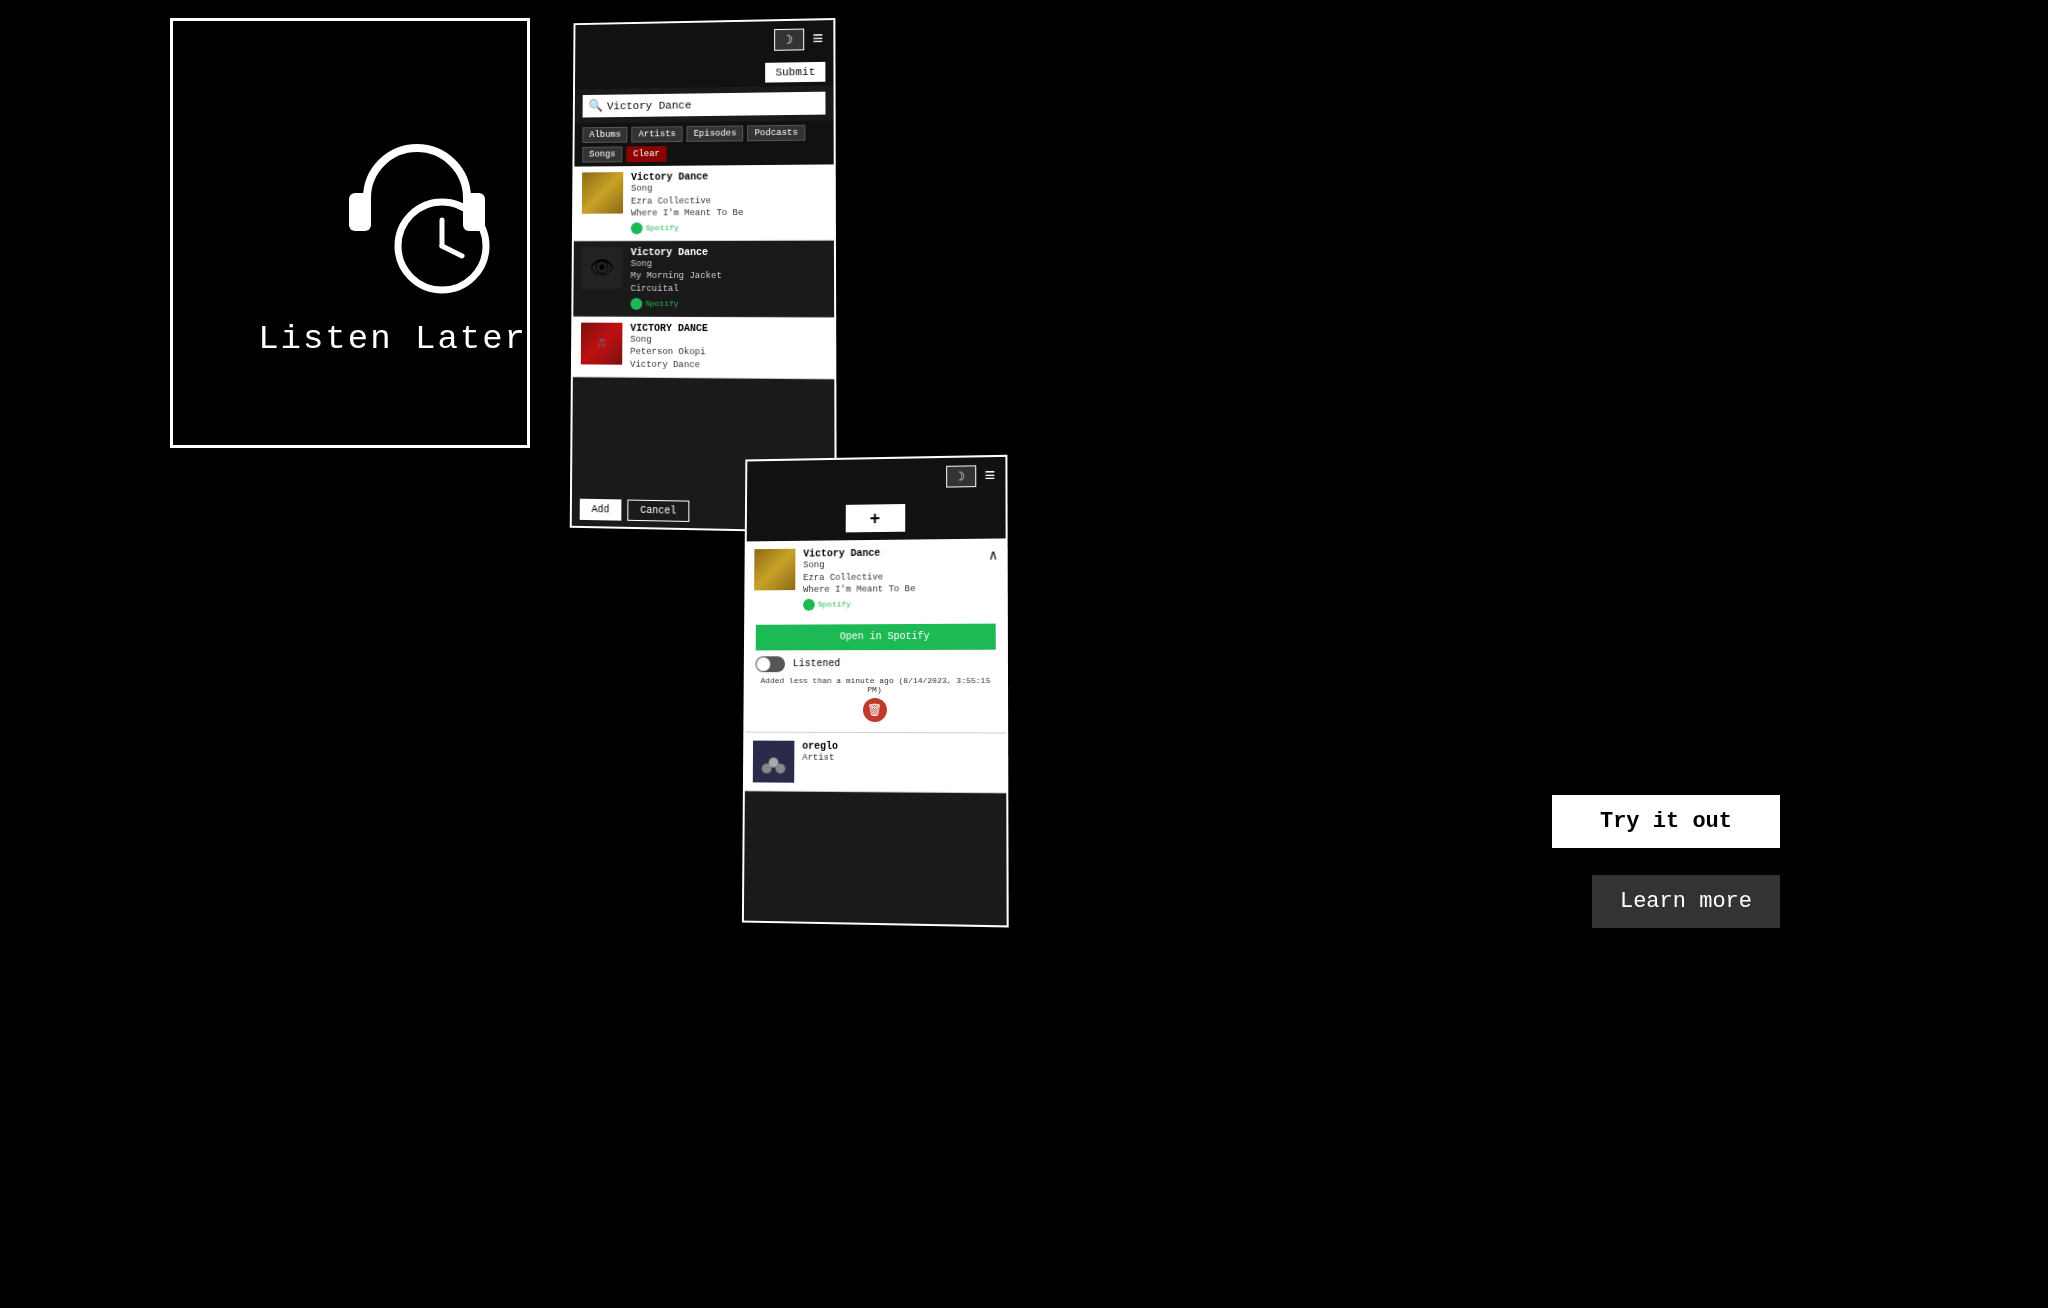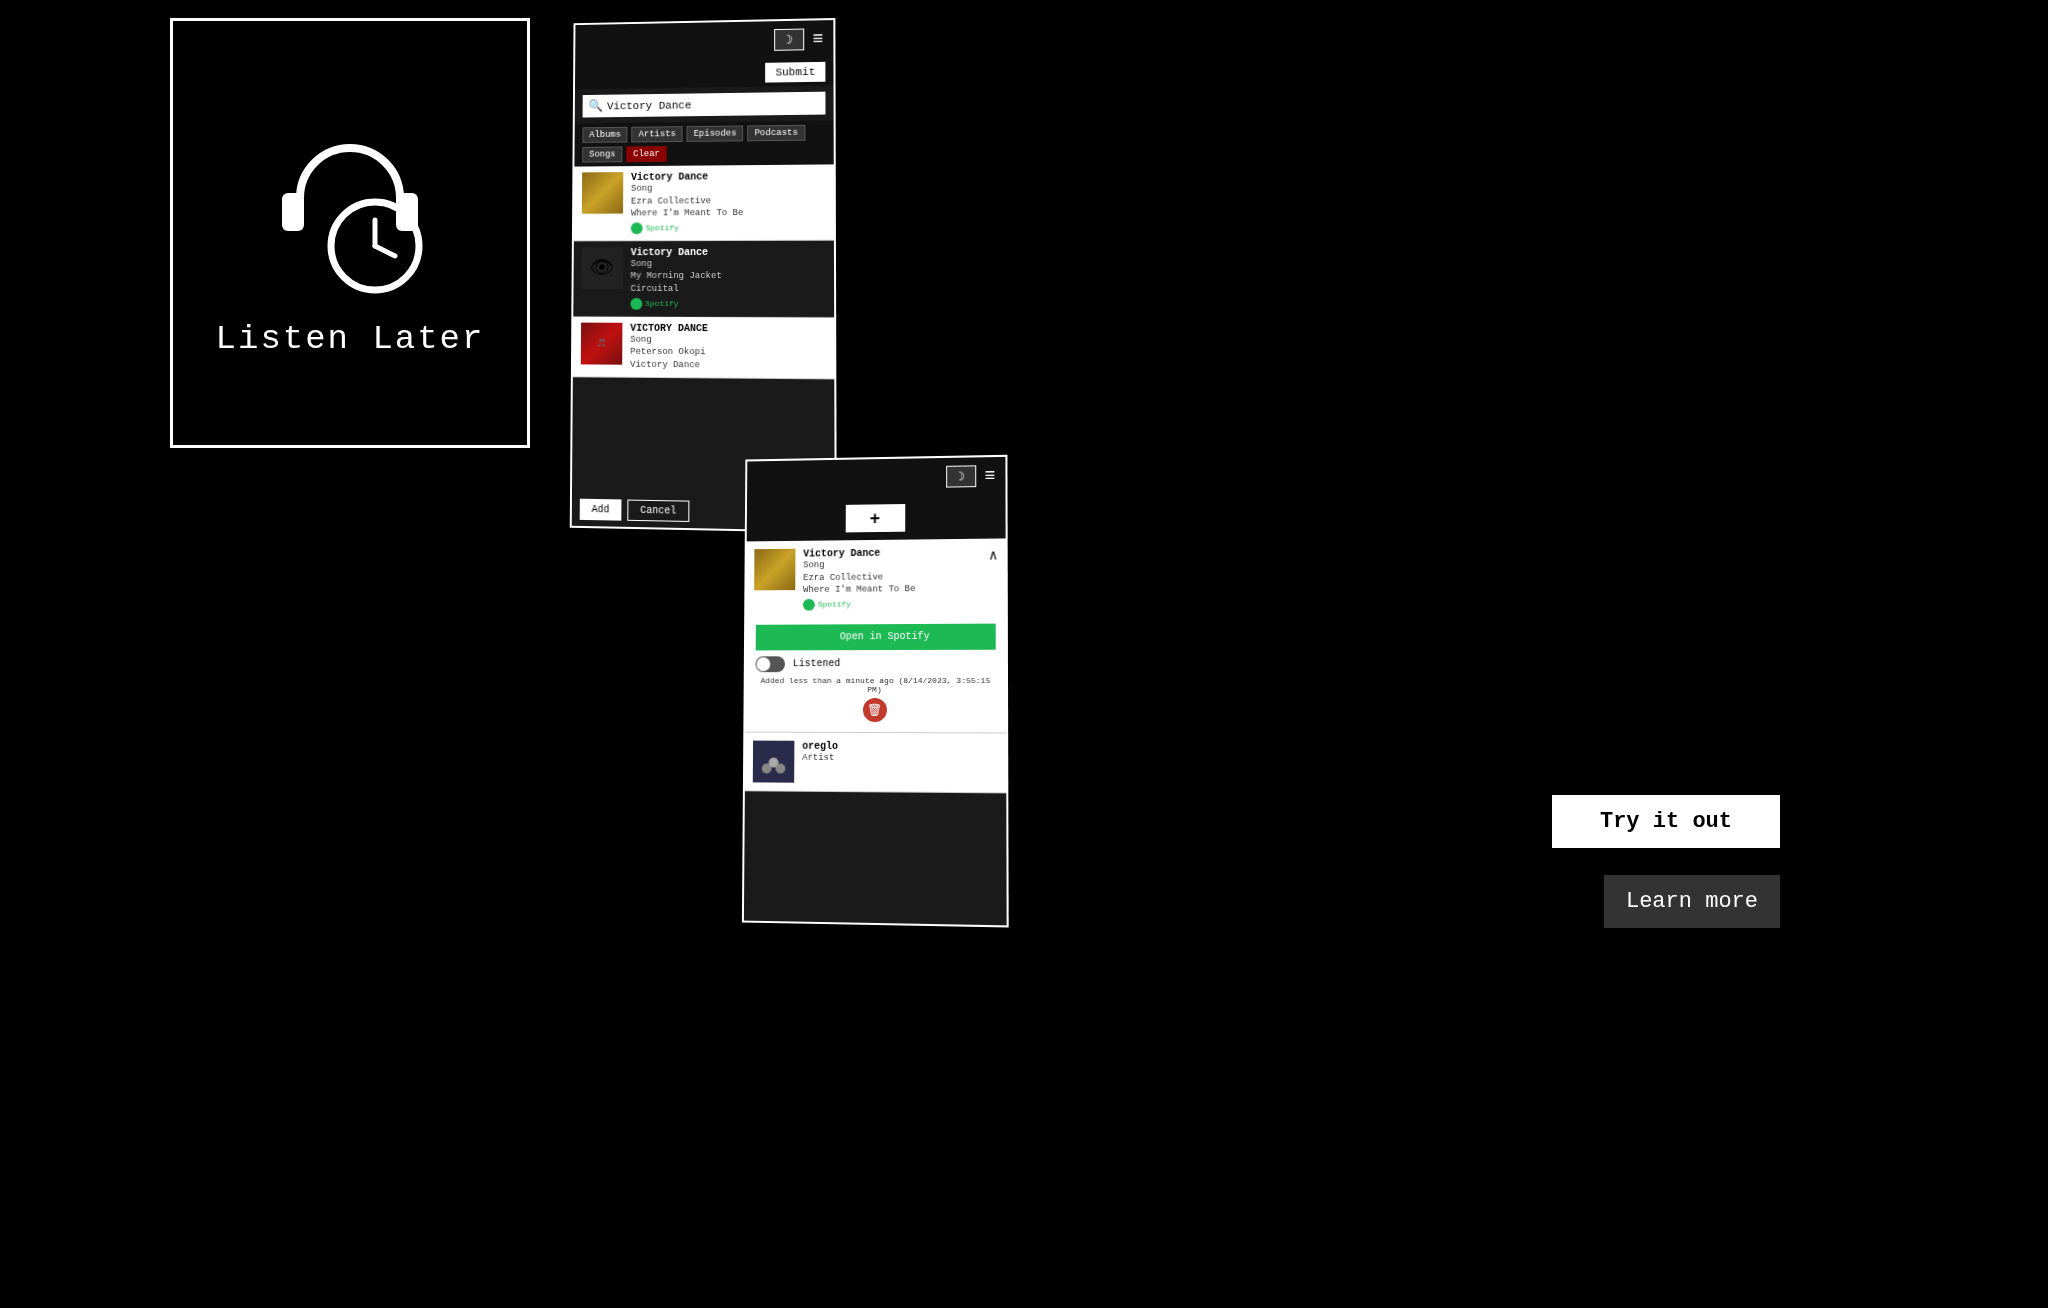--- a/index.html
+++ b/index.html
@@ -16,21 +16,21 @@
     
     #logo-panel {
       position: absolute;
       left: 170px;
       top: 18px;
       width: 360px;
       height: 430px;
       border: 3px solid #fff;
       display: flex;
       flex-direction: column;
-      align-items: center;
+      align-items: flex-end;
       justify-content: center;
       background: #000;
     }
 
     .logo-icon {
       width: 220px;
       height: 200px;
       position: relative;
     }
 
@@ -473,21 +473,21 @@
       white-space: nowrap;
     }
 
     #learn-btn {
       position: absolute;
       right: 268px;
       bottom: 380px;
       background: #333;
       color: #fff;
       border: none;
-      padding: 14px 22px;
+      padding: 14px 28px;
       font-size: 22px;
       font-family: 'Courier New', monospace;
       cursor: pointer;
       white-space: nowrap;
     }
   </style>
 </head>
 <body>
 
 <div id="logo-panel">

